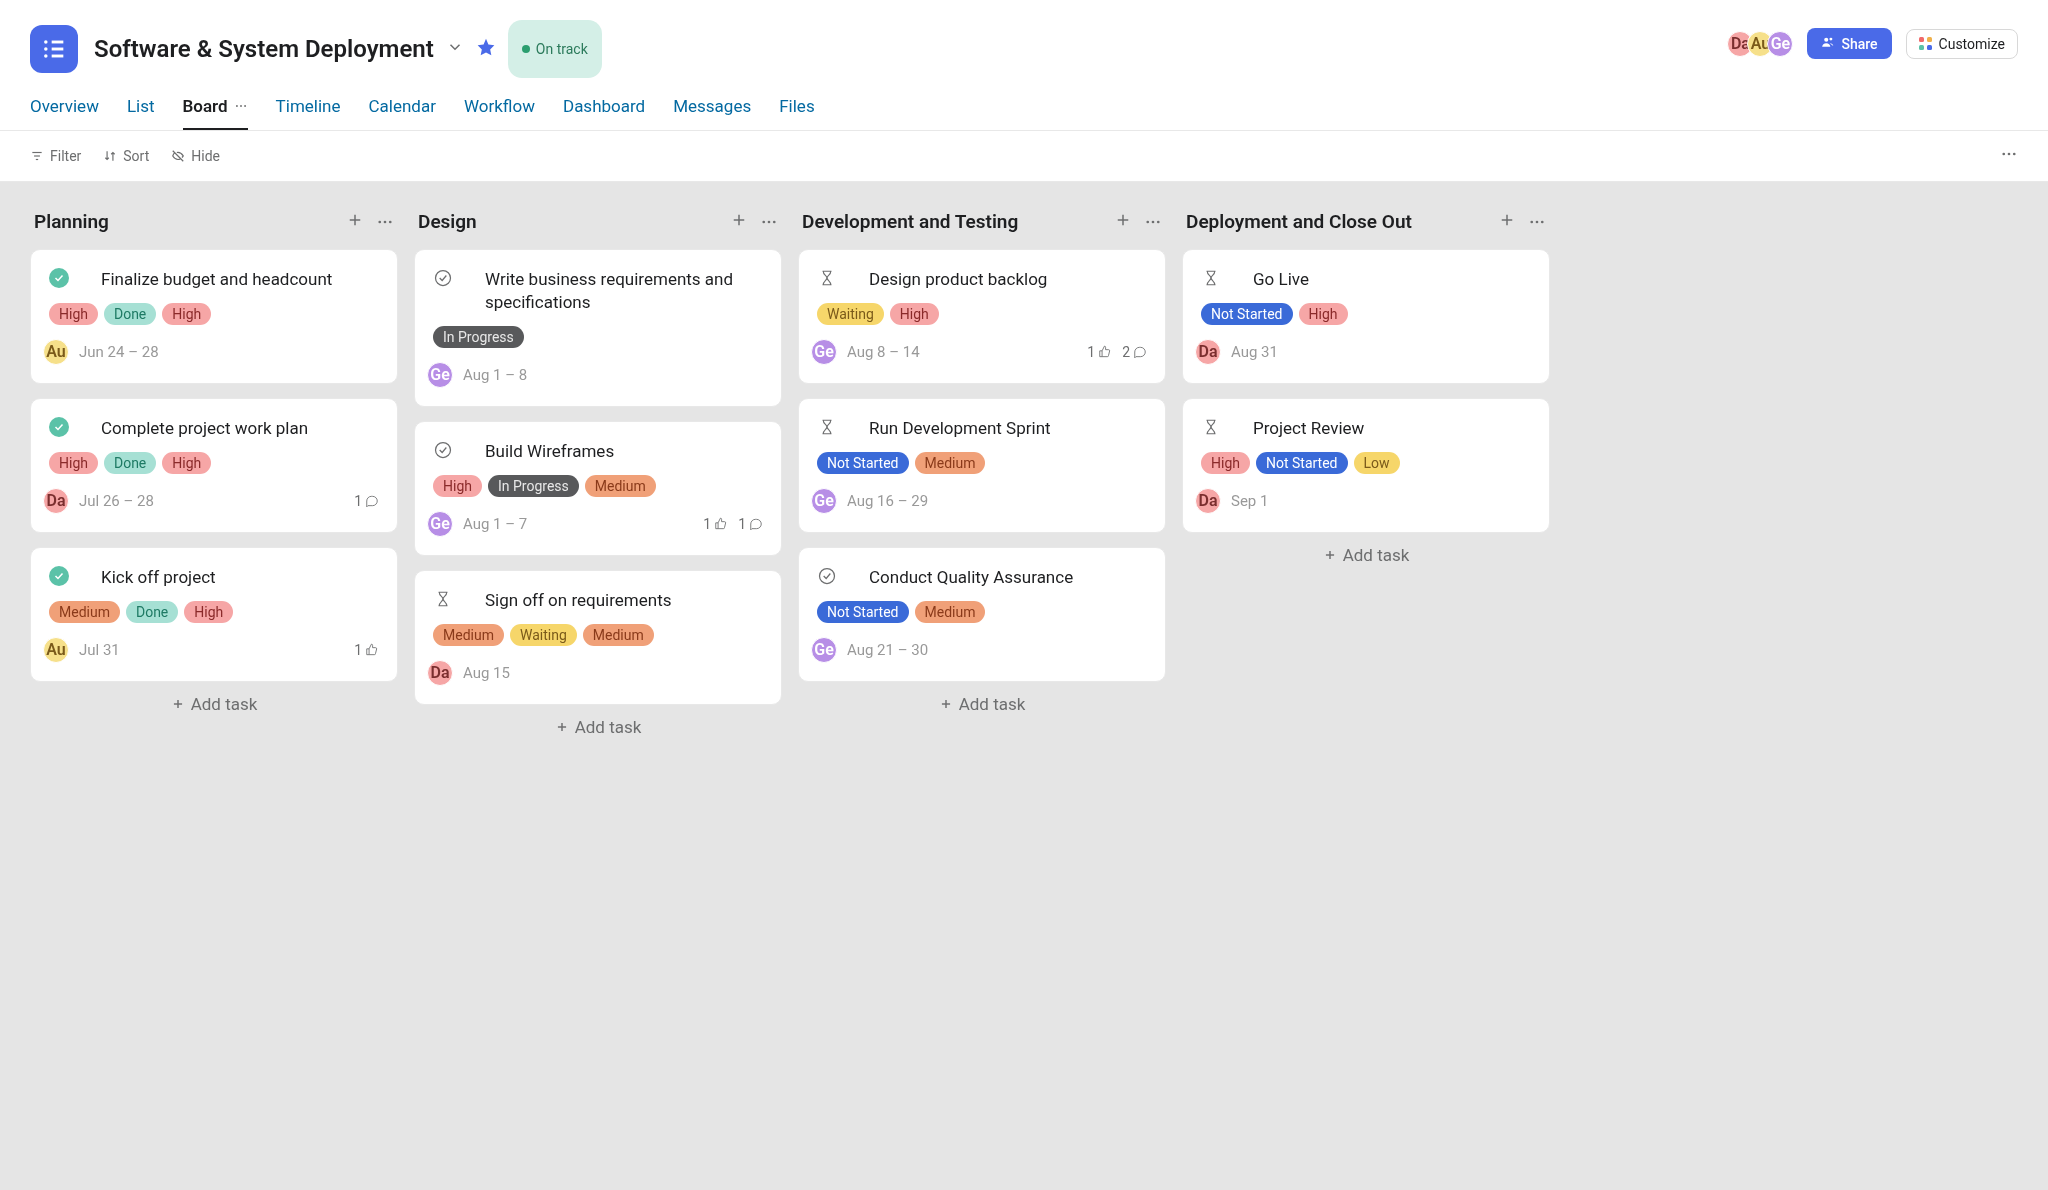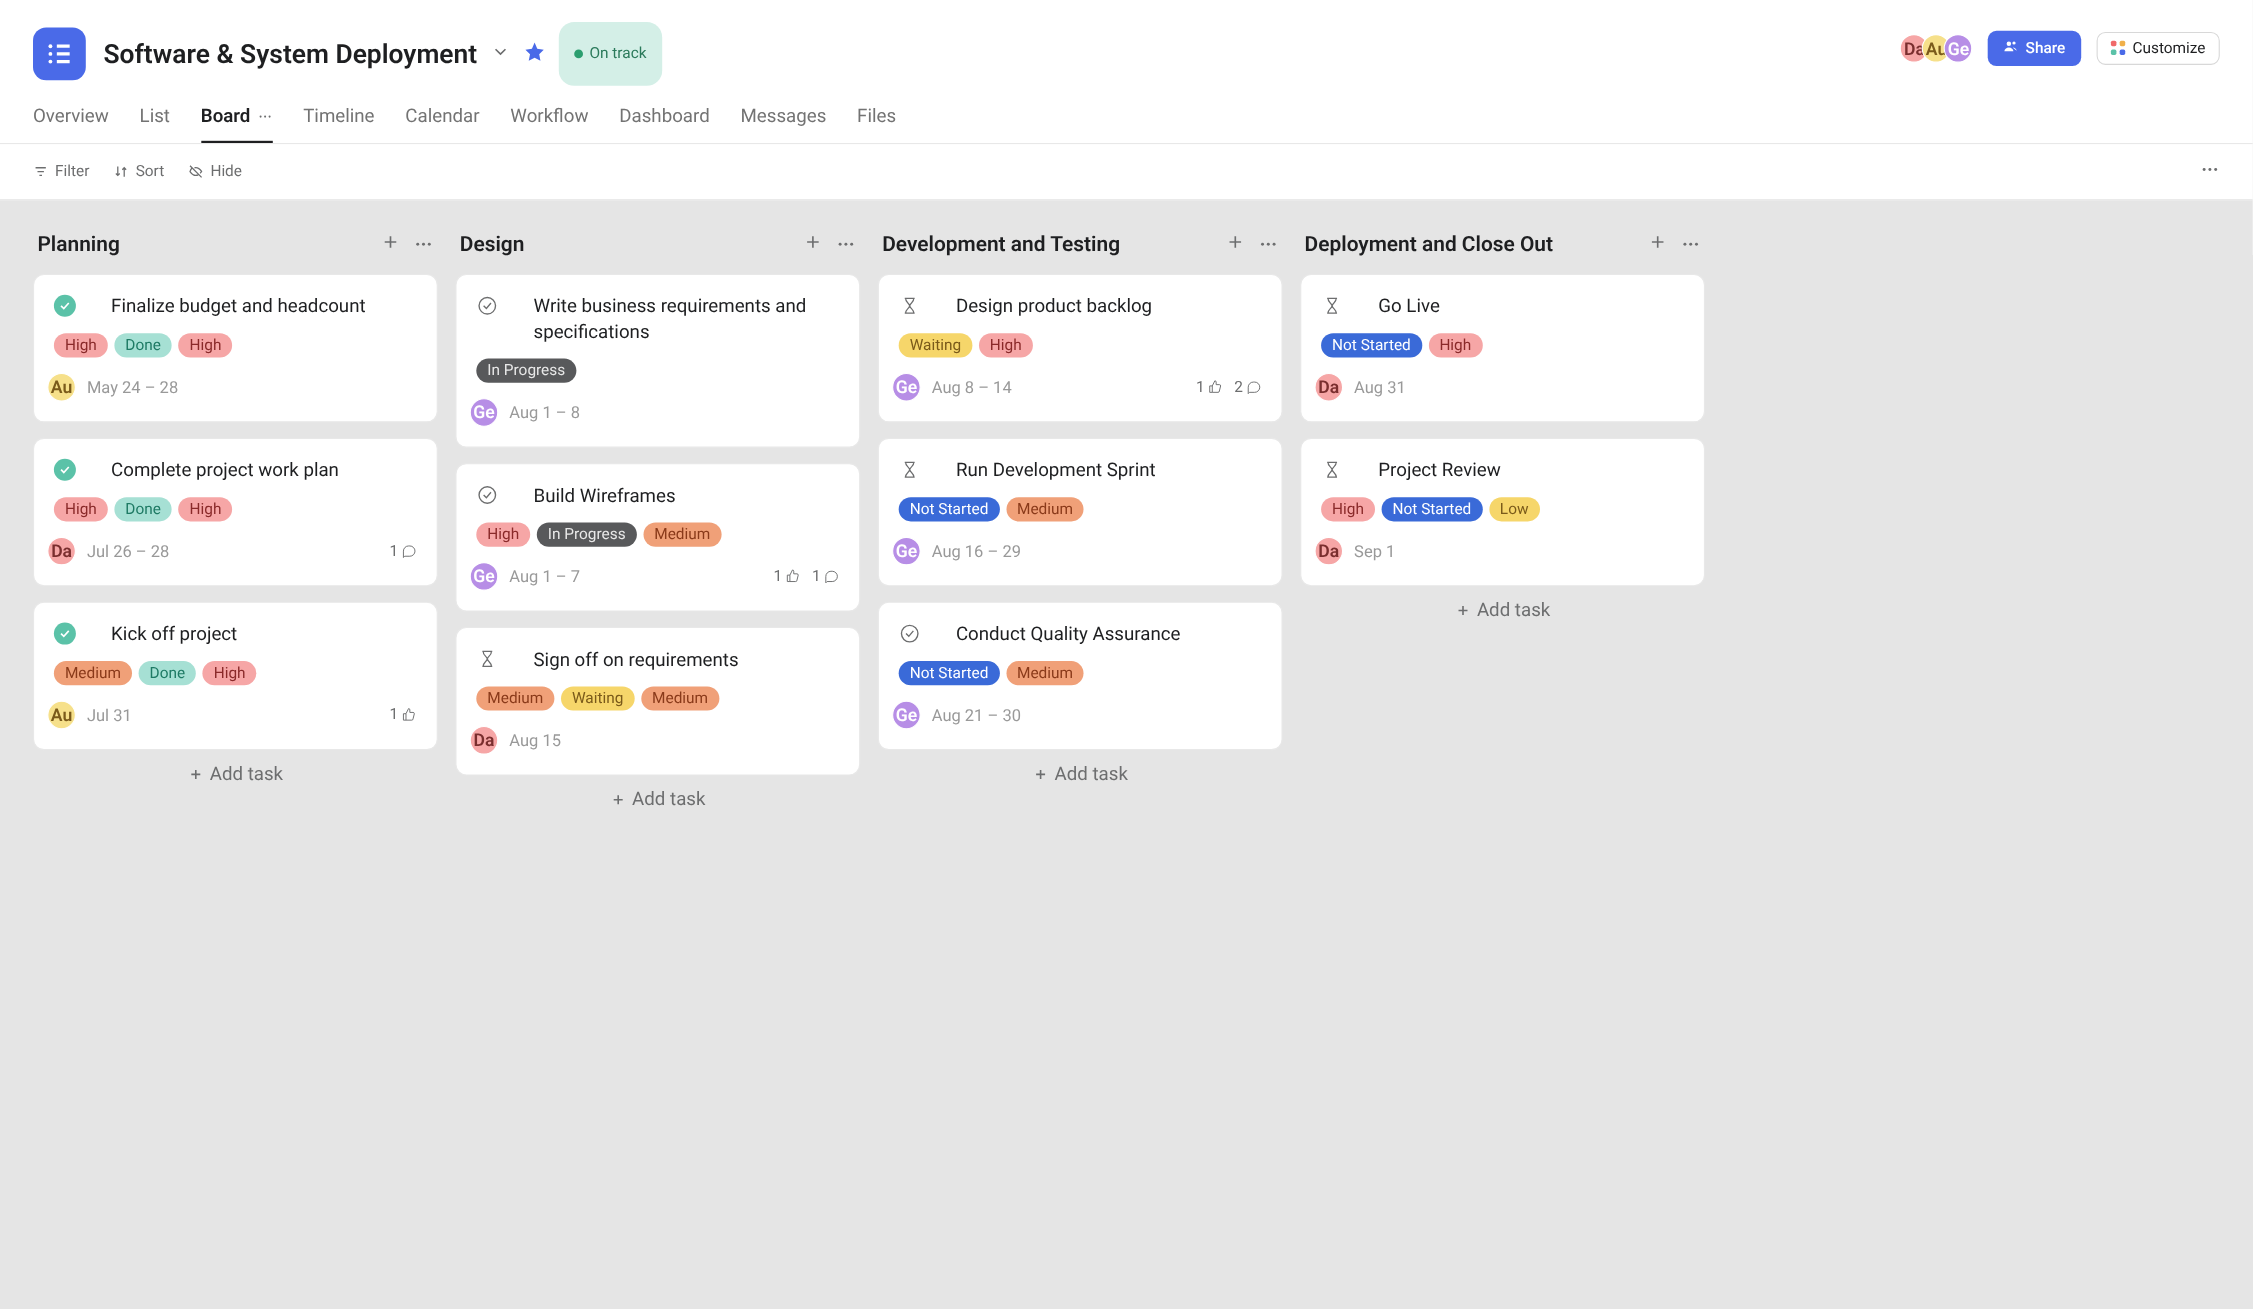--- a/index.html
+++ b/index.html
@@ -17,21 +17,21 @@
 .header-right { display: flex; align-items: center; gap: 14px; padding-top: 8px; }
 .avatars { display: flex; }
 .avatar { width: 26px; height: 26px; border-radius: 50%; display: flex; align-items: center; justify-content: center; font-size: 16px; font-weight: 600; margin-left: -6px; border: 1.5px solid #fff; }
 .avatars .avatar:first-child { margin-left: 0; }
 .av-da { background: #f6a6a6; color: #7a2e2e; }
 .av-au { background: #f6e08a; color: #7a5a1a; }
 .av-ge { background: #b78ee6; color: #fff; }
 .btn-share { background: #4a6ae8; color: #fff; border: none; border-radius: 8px; padding: 7px 14px; font-size: 14px; font-weight: 500; display: inline-flex; align-items: center; gap: 6px; cursor: pointer; }
 .btn-customize { background: #fff; border: 1px solid #d8d8d8; border-radius: 8px; padding: 6px 12px; font-size: 14px; display: inline-flex; align-items: center; gap: 6px; cursor: pointer; color: #1e1f21; }
 .tabs { display: flex; gap: 28px; padding: 18px 30px 0 30px; border-bottom: 1px solid #e8e8e8; }
-.tab { padding-bottom: 12px; font-size: 17px; color: #737373; cursor: pointer; border-bottom: 2px solid transparent; display: inline-flex; align-items: center; gap: 6px; }
+.tab { padding-bottom: 12px; font-size: 17px; color: #0369a1; cursor: pointer; border-bottom: 2px solid transparent; display: inline-flex; align-items: center; gap: 6px; }
 .tab.active { color: #1e1f21; font-weight: 600; border-bottom-color: #1e1f21; }
 .dots { color: #6d6e6f; display: inline-flex; }
 .toolbar { display: flex; align-items: center; justify-content: space-between; padding: 14px 30px; border-bottom: 1px solid #e8e8e8; }
 .toolbar-left { display: flex; gap: 22px; }
 .tool-btn { display: inline-flex; align-items: center; gap: 6px; font-size: 14px; color: #6d6e6f; cursor: pointer; }
 .tool-btn svg { width: 14px; height: 14px; stroke: #6d6e6f; stroke-width: 2; fill: none; }
 .more-icon svg { width: 18px; height: 18px; fill: #6d6e6f; }
 .board { display: flex; gap: 16px; padding: 24px 0 24px 30px; overflow-x: auto; background: #e5e5e5; min-height: calc(100vh - 180px); align-items: flex-start; }
 .col { width: 368px; flex-shrink: 0; }
 .col-header { display: flex; align-items: center; justify-content: space-between; padding: 4px 4px 16px 4px; }
@@ -204,21 +204,21 @@
             <span class="card-title">Finalize budget and headcount</span>
           </div>
           <div class="tags">
             <span class="tag tag-red">High</span>
             <span class="tag tag-teal">Done</span>
             <span class="tag tag-red">High</span>
           </div>
           <div class="card-footer">
             <div class="footer-left">
               <span class="avatar av-au">Au</span>
-              <span class="date">May 24 – 28</span>
+              <span class="date">Jun 24 – 28</span>
             </div>
             <div class="footer-right"></div>
           </div>
         </div>
         <div class="card">
           <div class="card-top">
             <span class="check done">
               <svg viewBox="0 0 24 24">
                 <polyline points="5 12 10 17 19 7"></polyline>
               </svg>

